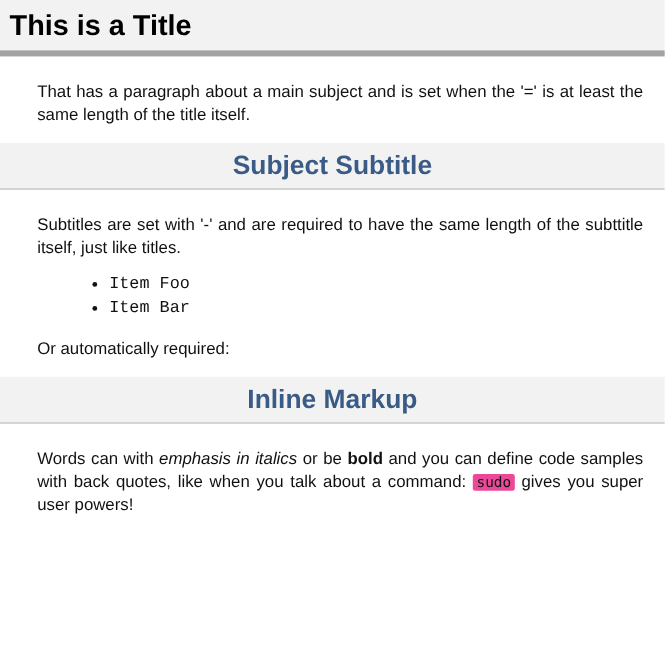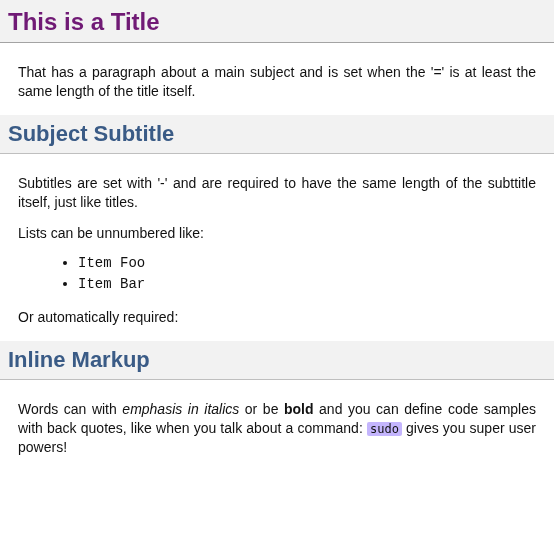--- a/index.html
+++ b/index.html
@@ -6,67 +6,68 @@
   html, body {
     margin: 0; padding: 0;
     width: 554px;
     font-family: "Lucida Grande", Verdana, Geneva, sans-serif;
     color: #111;
     background: #fff;
   }
   h1 {
     font-size: 24px;
     font-weight: 700;
-    color: #701a75;
+    color: #000000;
     margin: 0;
     padding: 8px 8px 6px 8px;
     background: #f2f2f2;
-    border-bottom: 1px solid #a3a3a3;
+    border-bottom: 5px solid #a3a3a3;
     font-family: "Lucida Grande", Verdana, Geneva, sans-serif;
   }
   h2 {
     font-size: 22px;
     font-weight: 700;
     color: #3a5b86;
     margin: 14px 0 0 0;
     padding: 6px 8px 6px 8px;
     background: #f2f2f2;
     border-bottom: 1px solid #bfbfbf;
     font-family: "Lucida Grande", Verdana, Geneva, sans-serif;
+    text-align: center;
   }
   .body {
     padding: 10px 18px 0 18px;
     font-size: 14px;
     line-height: 1.35;
+    margin-left: 13px;
   }
   .p { margin: 10px 0 12px 0; text-align: justify; }
   ul, ol { margin: 4px 0 14px 60px; padding: 0; font-family: Liberation Mono, monospace; }
   ul li, ol li { margin: 2px 0; }
   code {
     font-family: Menlo, Consolas, monospace;
-    background: #c4b5fd;
+    background: #ec4899;
     font-size: 12px;
     padding: 0 3px;
     border-radius: 2px;
   }
   em { font-style: italic; }
   b { font-weight: 700; }
 </style>
 </head>
 <body>
 
 <h1>This is a Title</h1>
 <div class="body">
   <div class="p">That has a paragraph about a main subject and is set when the '=' is at least the same length of the title itself.</div>
 </div>
 
 <h2>Subject Subtitle</h2>
 <div class="body">
   <div class="p">Subtitles are set with '-' and are required to have the same length of the subttitle itself, just like titles.</div>
-  <div class="p">Lists can be unnumbered like:</div>
   <ul>
     <li>Item Foo</li>
     <li>Item Bar</li>
   </ul>
   <div class="p">Or automatically required:</div>
 </div>
 
 <h2>Inline Markup</h2>
 <div class="body">
   <div class="p">

